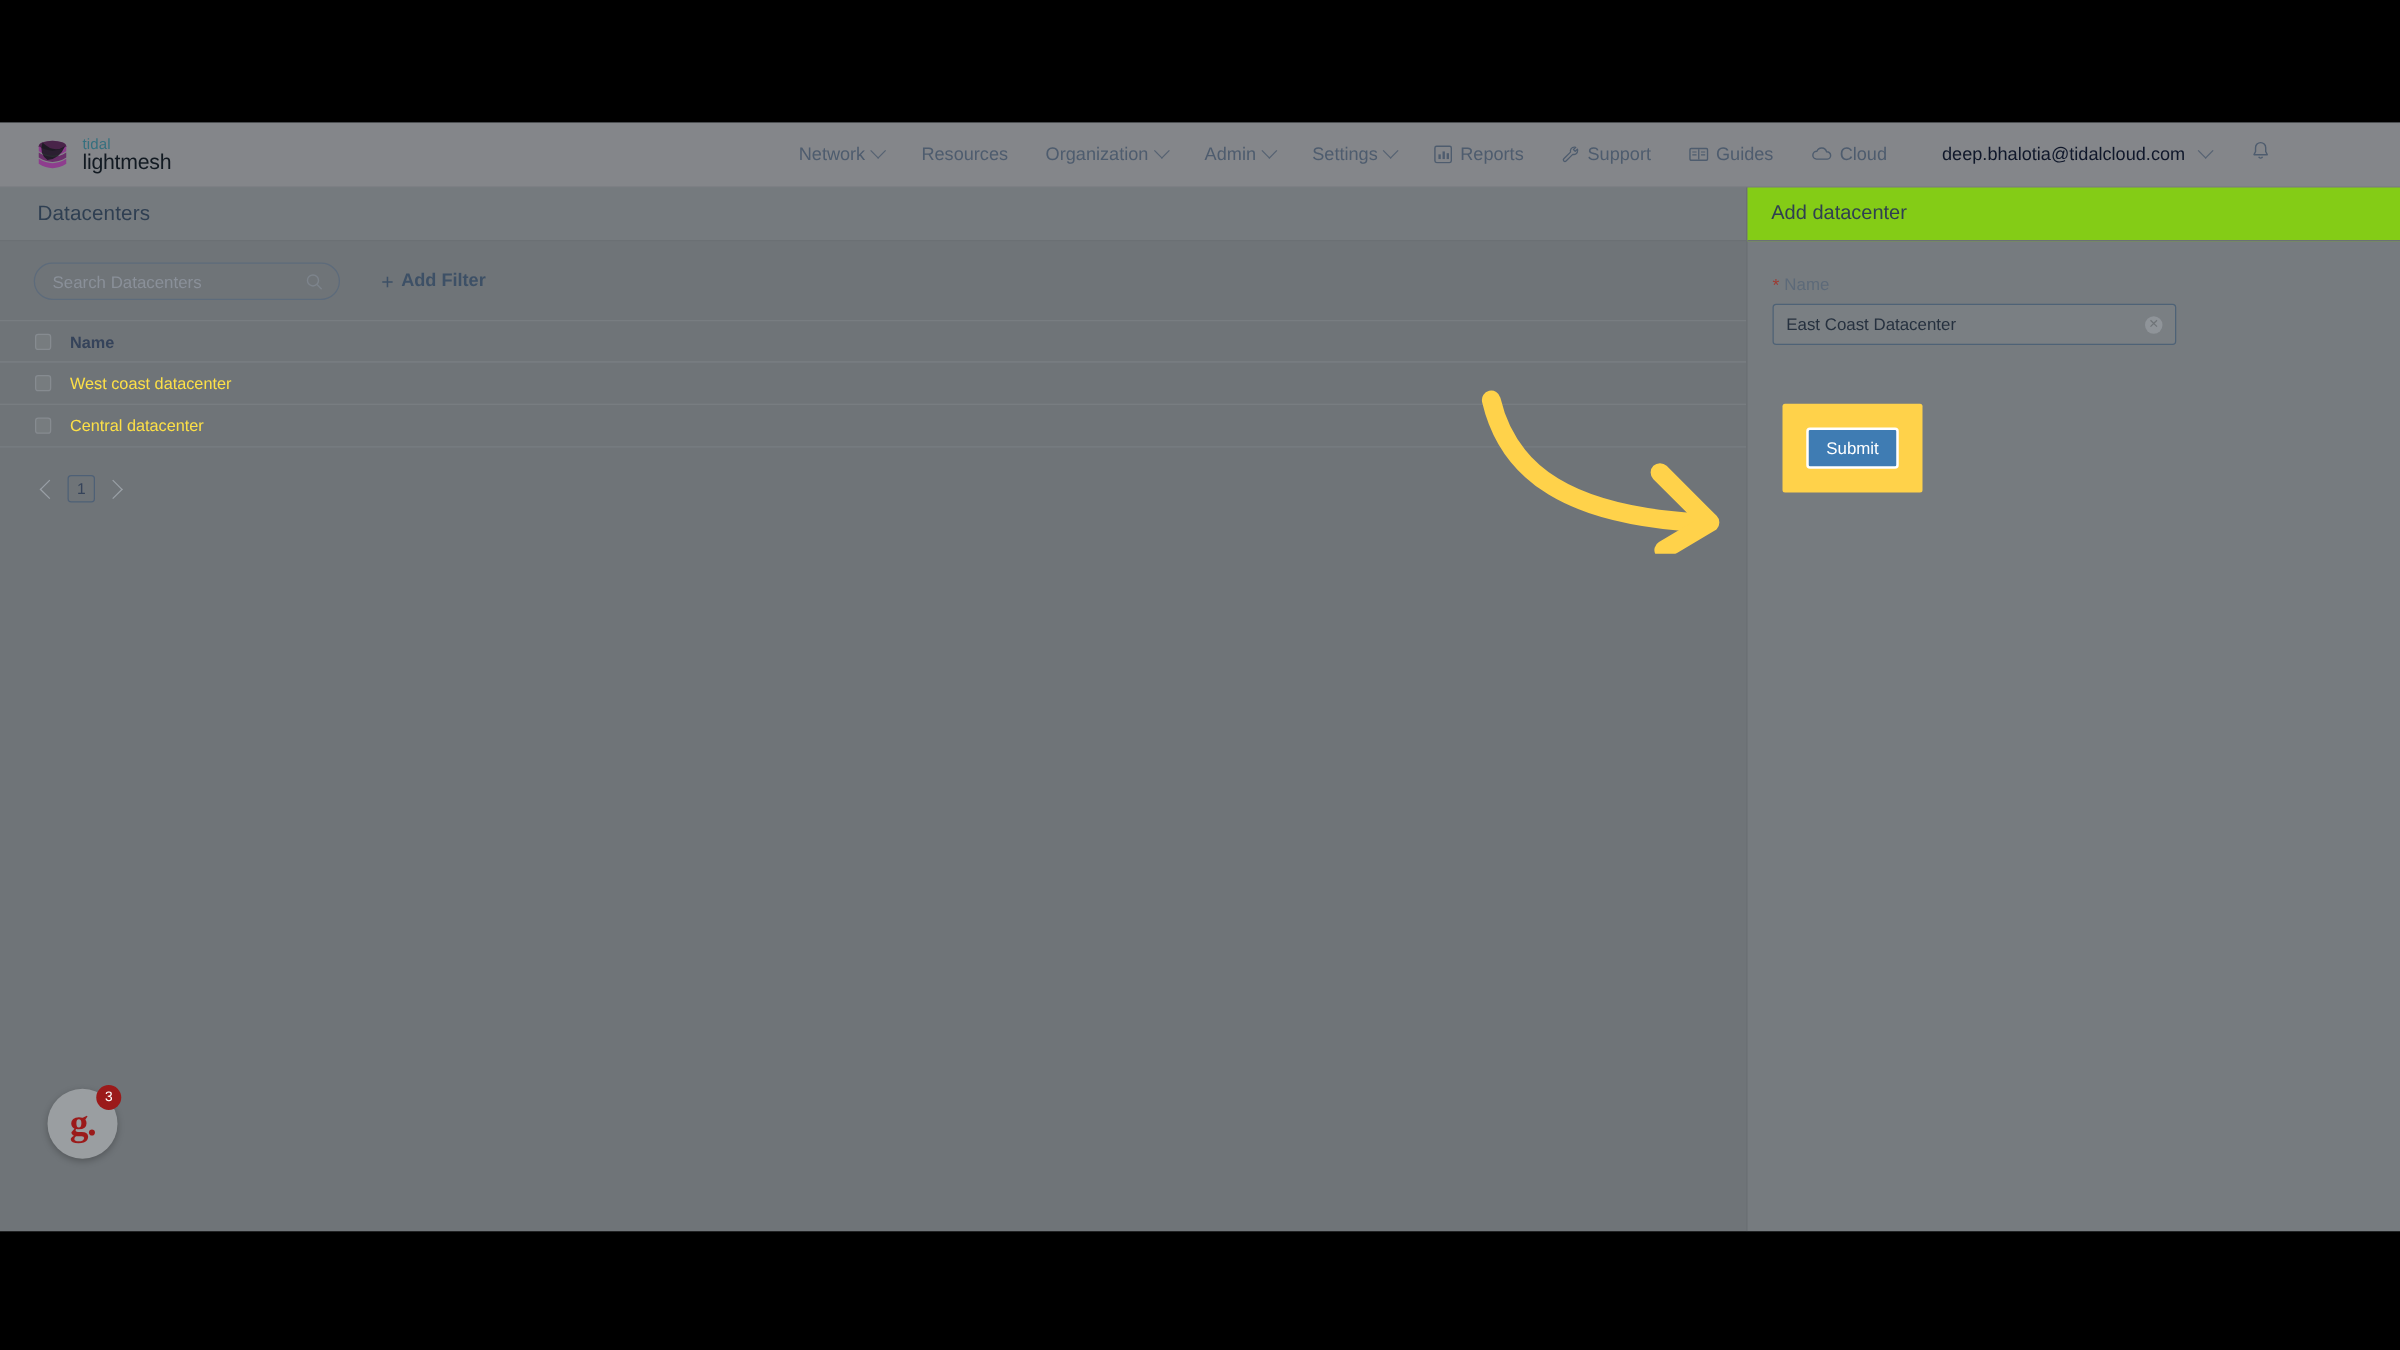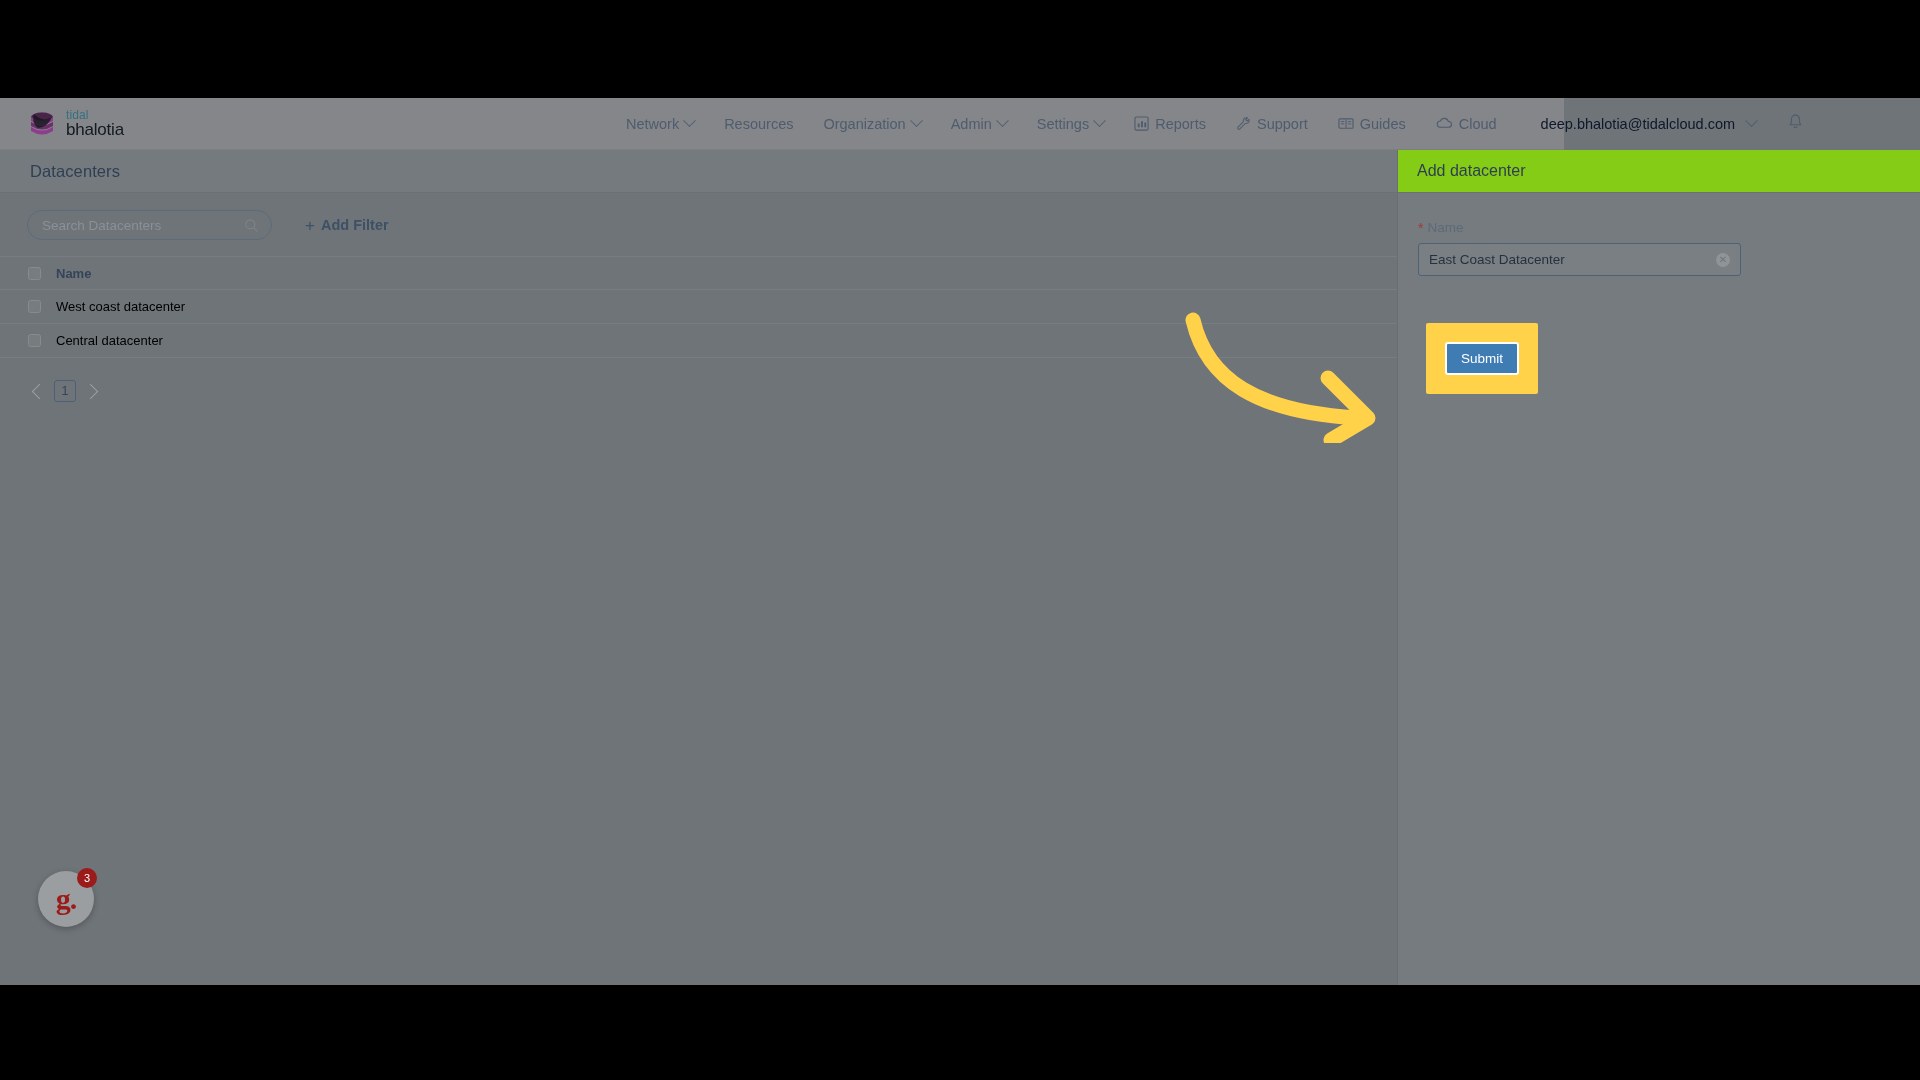--- a/index.html
+++ b/index.html
@@ -16,21 +16,21 @@
     left: 0; top: 98px;
     width: 1920px; height: 887px;
     background: #6f7478;
     overflow: hidden;
   }
   
 
   
   #navbar {
     position: absolute; left: 0; top: 0;
-    width: 1564px; height: 52px;
+    width: 1920px; height: 52px;
     background: #84868a;
     display: flex; align-items: center;
     border-bottom: 1px solid #7b7e82;
   }
   .logo-wrap {
     display: flex; align-items: center; gap: 9px;
     margin-left: 27px;
   }
   .logo-mark { width: 30px; height: 30px; display:block; }
   .logo-text { line-height: 1.02; }
@@ -121,21 +121,21 @@
     border-bottom: 1px solid #787d81;
     margin-top: -1px;
   }
   .trow.head { height: 34px; }
   .cb-cell { width: 56px; display: flex; justify-content: center; padding-left: 12px;}
   .checkbox {
     width: 13px; height: 13px; border: 1px solid #868b90;
     border-radius: 2.5px; background: rgba(255,255,255,.06);
     cursor: pointer;
   }
-  .name-cell { font-size: 13px; color: #000000; }
+  .name-cell { font-size: 13px; color: #fde047; }
   .trow.head .name-cell { font-weight: 700; color: #35435a; }
 
   
   #pager {
     display: flex; align-items: center; gap: 9px;
     margin-top: 22px; padding-left: 34px;
   }
   .pg-arrow {
     width: 11px; height: 11px; cursor: pointer;
     border-left: 1.5px solid #9aa0a6;
@@ -258,21 +258,21 @@
           <ellipse cx="15" cy="8" rx="11" ry="4.4" fill="#8e3d8e"></ellipse>
           <ellipse cx="15" cy="8" rx="11" ry="4.4" fill="#111" opacity=".55"></ellipse>
           <path d="M4 8 q11 7 22 0 v4 q-11 7 -22 0 z" fill="#8e3d8e"></path>
           <path d="M4 13 q11 7 22 0 v4 q-11 7 -22 0 z" fill="#6b2f6b"></path>
           <path d="M4 18 q11 7 22 0 v4 q-11 7 -22 0 z" fill="#8e3d8e"></path>
           <path d="M7 5 q9 9 18 3 q-4 10 -14 11 q-7 -5 -4 -14 z" fill="#15181c" opacity=".82"></path>
         </g>
       </svg>
       <span class="logo-text">
         <span class="logo-top">tidal</span>
-        <span class="logo-bottom">bhalotia</span>
+        <span class="logo-bottom">lightmesh</span>
       </span>
     </div>
 
     <div id="nav-items">
       <div class="nav-item">
         <span>Network</span>
         <i class="chev"></i>
       </div>
       <div class="nav-item">
         <span>Resources</span>

